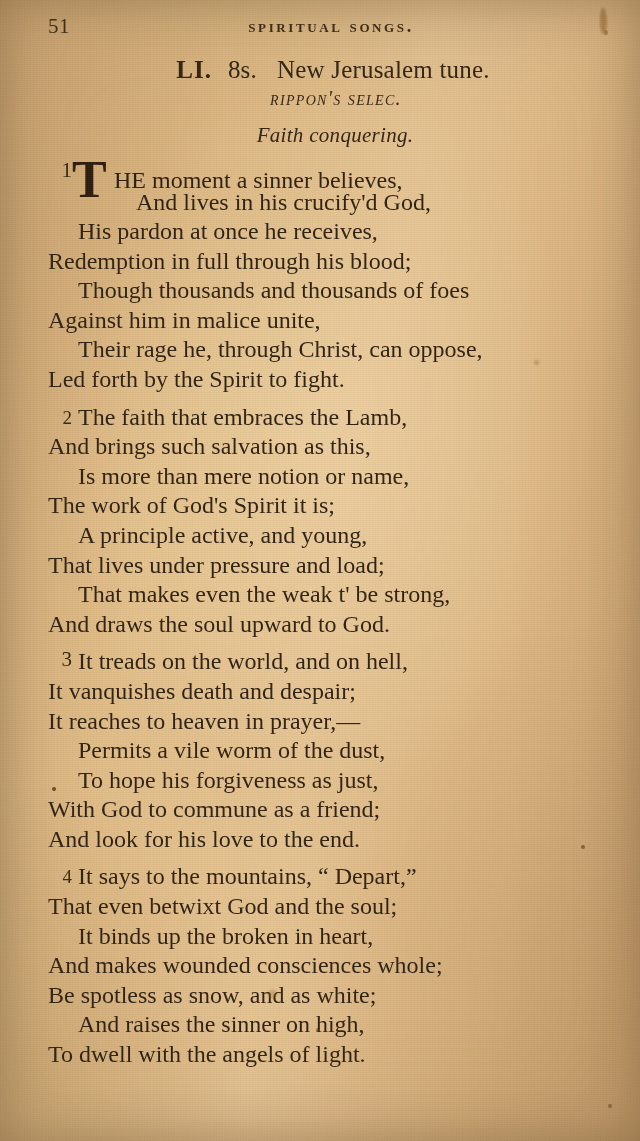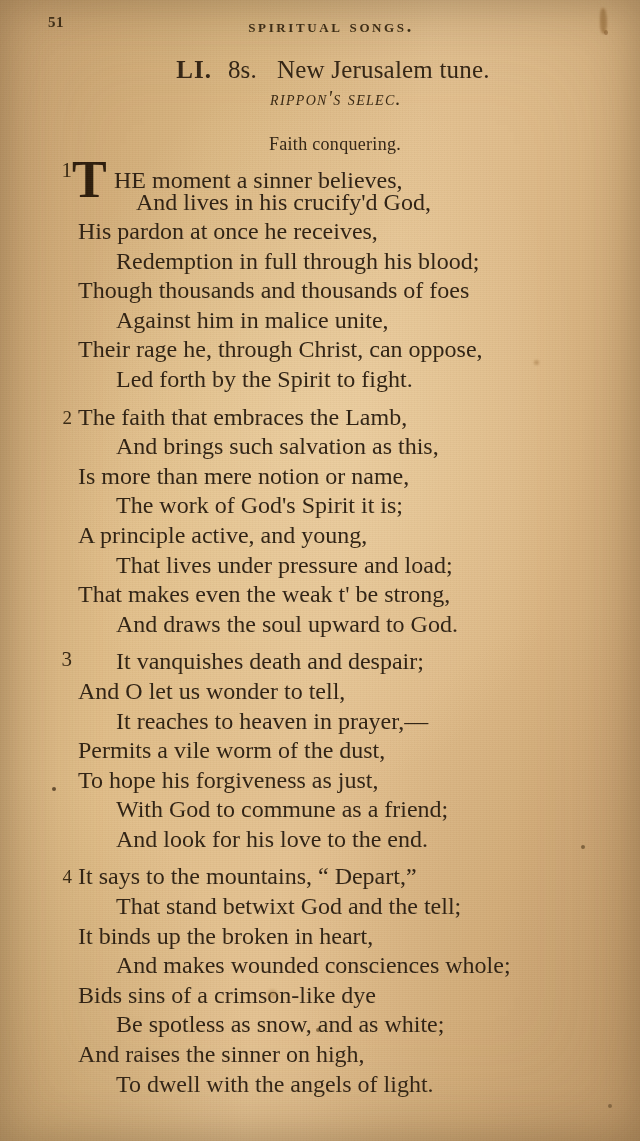--- a/index.html
+++ b/index.html
@@ -57,22 +57,22 @@
     position: absolute;
     top: 14px;
     left: 0;
     right: 0;
     height: 30px;
   }
   .folio {
     position: absolute;
     left: 48px;
     top: 0;
-    font-size: 15px;
-    font-weight: 700;
+    font-size: 21px;
+    font-weight: 400;
     letter-spacing: 0.5px;
     color: #33240f;
   }
   .runhead-title {
     position: absolute;
     left: 0; right: 0;
     top: 2px;
     text-align: center;
     padding-left: 22px;
     font-size: 18px;
@@ -105,22 +105,23 @@
     margin-top: 3px;
     font-size: 20px;
     font-style: italic;
     font-variant: small-caps;
     text-transform: lowercase;
     letter-spacing: 1.3px;
     color: #32230f;
     padding-left: 6px;
   }
   .subject-line {
-    margin-top: 24px;
-    font-size: 18px;
+    margin-top: 13px;
+    font-size: 21px;
+    font-style: italic;
     letter-spacing: 0.3px;
     color: #2e2011;
     padding-left: 4px;
   }
 
   
   .verses {
     position: absolute;
     top: 158px;
     left: 0;
@@ -140,21 +141,21 @@
   
   .vnum.lowfig { top: 4px; font-size: 19px; }
 
   .line {
     font-size: 24px;
     line-height: 29.6px;
     white-space: nowrap;
     color: #2b1e10;
     padding-left: 78px;
   }
-  .line.ind { padding-left: 116px; }
+  .line.ind { padding-left: 48px; }
 
   
   .dropline {
     position: relative;
     height: 59px;
   }
   .dropcap {
     position: absolute;
     left: 72px;
     top: -4px;
@@ -224,36 +225,35 @@
         <div class="line">Is more than mere notion or name,</div>
         <div class="line ind">The work of God's Spirit it is;</div>
         <div class="line">A principle active, and young,</div>
         <div class="line ind">That lives under pressure and load;</div>
         <div class="line">That makes even the weak t' be strong,</div>
         <div class="line ind">And draws the soul upward to God.</div>
       </div>
 
       <div class="verse">
         <div class="vnum">3</div>
+        <div class="line">It treads on the world, and on hell,</div>
         <div class="line ind">It vanquishes death and despair;</div>
-        <div class="line">And O let us wonder to tell,</div>
         <div class="line ind">It reaches to heaven in prayer,—</div>
         <div class="line">Permits a vile worm of the dust,</div>
         <div class="line">To hope his forgiveness as just,</div>
         <div class="line ind">With God to commune as a friend;</div>
         <div class="line ind">And look for his love to the end.</div>
       </div>
 
       <div class="verse">
         <div class="vnum lowfig">4</div>
         <div class="line">It says to the mountains, “ Depart,”</div>
-        <div class="line ind">That stand betwixt God and the tell;</div>
+        <div class="line ind">That even betwixt God and the soul;</div>
         <div class="line">It binds up the broken in heart,</div>
         <div class="line ind">And makes wounded consciences whole;</div>
-        <div class="line">Bids sins of a crimson-like dye</div>
         <div class="line ind">Be spotless as snow, and as white;</div>
         <div class="line">And raises the sinner on high,</div>
         <div class="line ind">To dwell with the angels of light.</div>
       </div>
 
     </div>
   </div>
 
   <div class="speck" style="left:600px; top:8px; width:7px; height:26px; background:#8d5f28; opacity:.55; border-radius:40% 60% 50% 50%; filter:blur(1px);"></div>
   <div class="speck" style="left:604px; top:30px; width:4px; height:5px; background:#7d5020; opacity:.5; filter:blur(.6px);"></div>

